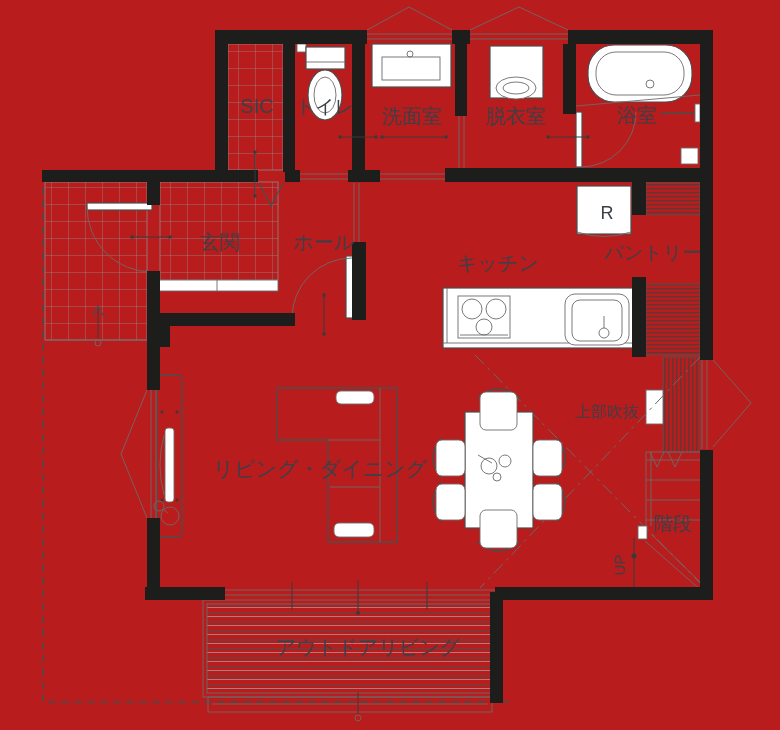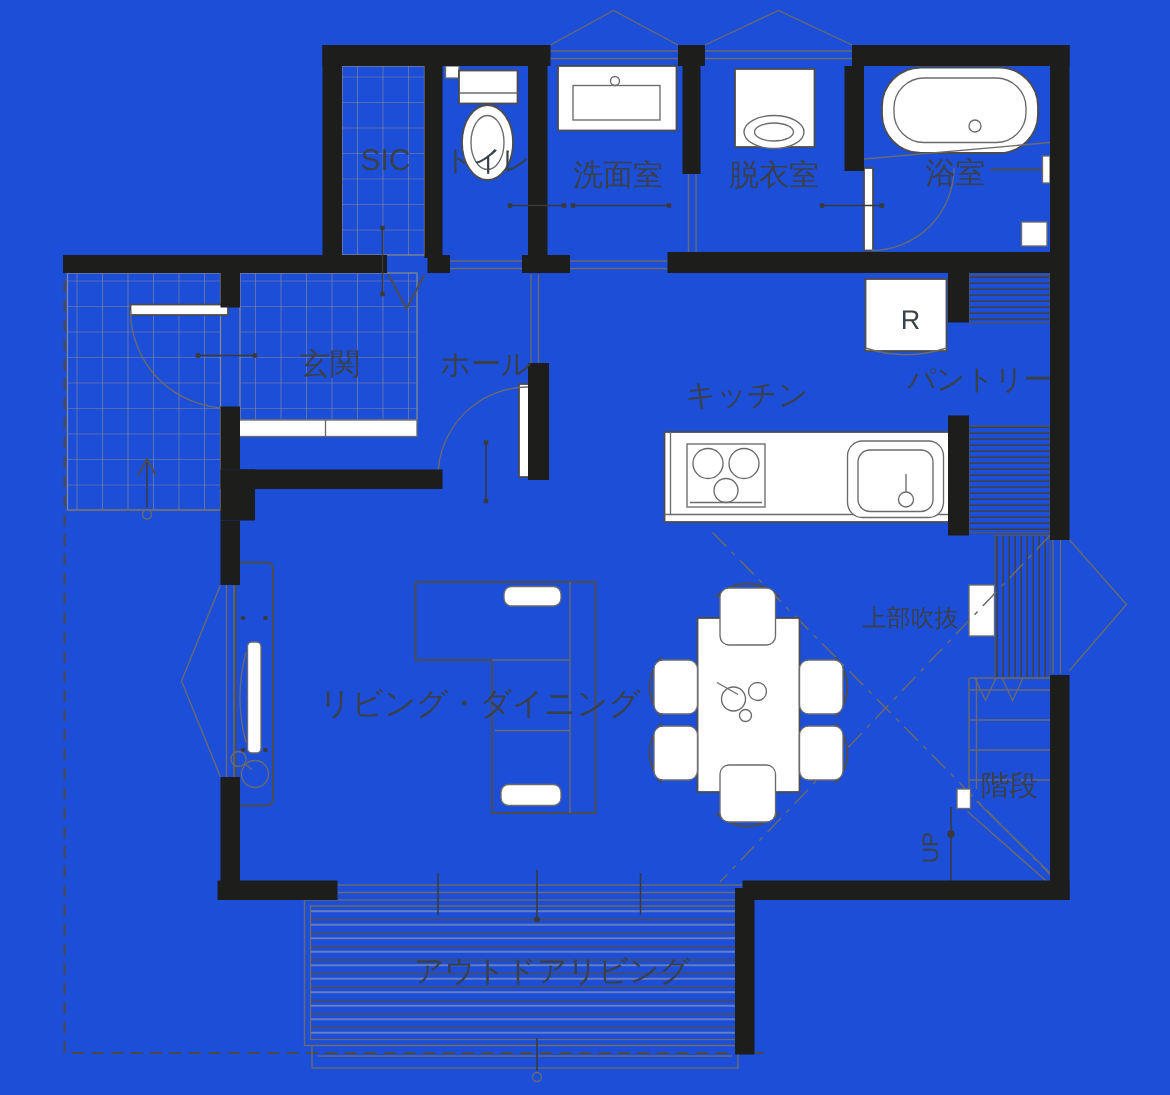--- a/index.html
+++ b/index.html
@@ -1,16 +1,16 @@
 <!DOCTYPE html>
 <html><head>
 <meta charset="utf-8">
 <style>
   html,body{margin:0;padding:0;background:#fff;}
-  #stage{position:relative;width:780px;height:730px;background:#1d4ed8;overflow:hidden;
+  #stage{position:relative;width:780px;height:730px;background:#b91c1c;overflow:hidden;
          font-family:"Liberation Sans","DejaVu Sans",sans-serif;}
   svg{display:block}
   .wall{fill:#1d1d1b;stroke:none}
   .ln{fill:none;stroke:#4d4d4d;stroke-width:1.3}
   .lnt{fill:none;stroke:#6b6b6b;stroke-width:0.9}
   .fx{fill:#ffffff;stroke:#4d4d4d;stroke-width:1.2}
   .fxt{fill:#ffffff;stroke:#6b6b6b;stroke-width:0.9}
   .dashed{fill:none;stroke:#4a4a4a;stroke-width:1.4;stroke-dasharray:8 5}
   .dashdot{fill:none;stroke:#6a6a6a;stroke-width:1;stroke-dasharray:13 5 3 5}
   .dim{stroke:#3a3a3a;stroke-width:1}

